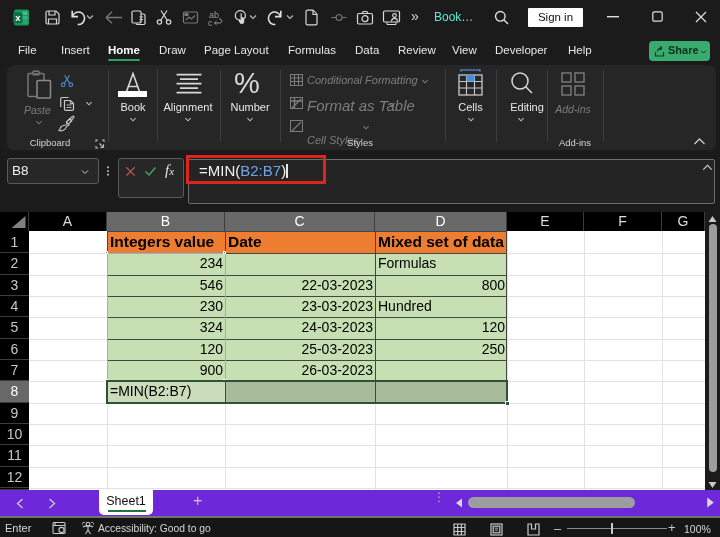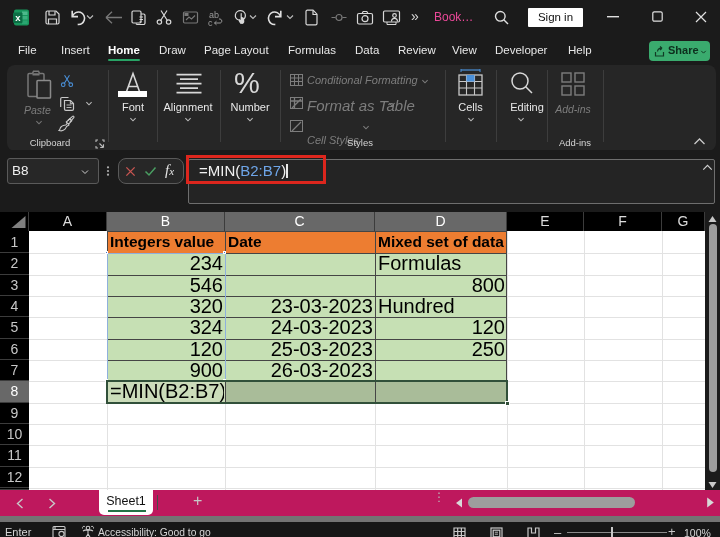--- a/index.html
+++ b/index.html
@@ -22,38 +22,38 @@
   
   #ribbon { position:absolute; left:0; top:64px; width:720px; height:86px; background:#1b1b1b; }
   .rsep { position:absolute; top:6px; height:72px; width:1px; background:#3d3d3d; }
   .glabel { position:absolute; top:73px; height:13px; font-size:9.5px; color:#d4d4d4; text-align:center; }
   .biglabel { color:#e8e8e8; font-size:11px; text-align:center; position:absolute; top:36.5px; }
   .gray { color:#7d7d7d;font-style:italic; }
 
   
   #fbar { position:absolute; left:0; top:150px; width:720px; height:62px; background:#1b1b1b; }
   #namebox { position:absolute; left:7px; top:7.5px; width:92px; height:26px; background:#272727; border:1px solid #5a5a5a; border-radius:3px; color:#f0f0f0; font-size:13.5px; line-height:24px; padding-left:4px; }
-  #fxbox { position:absolute; left:118px; top:7.5px; width:66px; height:26px; background:#272727; border:1px solid #5a5a5a; border-radius:8px; }
+  #fxbox { position:absolute; left:118px; top:7.5px; width:66px; height:40px; background:#272727; border:1px solid #5a5a5a; border-radius:3px; }
   #fbox { position:absolute; left:188px; top:8.5px; width:526.5px; height:45px; background:#242424; border:1px solid #6e6e6e; border-radius:2px; }
   #finput { position:absolute; left:190px; top:7.5px; width:520px; height:26px; color:#f0f0f0; font-size:15px; line-height:26px; padding-left:9px; }
   #redbox { position:absolute; left:185.5px; top:4.5px; width:140px; height:29.5px; border:3.5px solid #dc261d; }
 
   
   #grid { position:absolute; left:0; top:212px; width:720px; height:278px; background:#fff; }
   .colhdr { position:absolute; top:0; height:18.5px; background:#000; color:#dcdcdc; font-size:14px; text-align:center; line-height:18.5px; border-right:1px solid #3c3c3c; }
   .colhdr.sel { background:#686868; color:#fff; }
   .rowhdr { position:absolute; left:0; width:29px; background:#000; color:#c8c8c8; font-size:14px; text-align:center; border-bottom:1px solid #3c3c3c; }
   .rowhdr.sel { background:#686868; color:#fff; }
-  .cell { position:absolute; font-size:20px; color:#000; line-height:20px; padding:0 1px 0 2px; white-space:nowrap; overflow:hidden; }
+  .cell { position:absolute; font-size:14px; color:#000; line-height:20px; padding:0 1px 0 2px; white-space:nowrap; overflow:hidden; }
   .gline-h { position:absolute; height:1px; background:#e2e2e2; }
   .gline-v { position:absolute; width:1px; background:#e2e2e2; }
 
   
-  #sheetbar { position:absolute; left:0; top:490px; width:720px; height:26px; background:#be185d; }
-  #statusbar { position:absolute; left:0; top:516px; width:720px; height:21px; background:#161616; border-top:6px solid #737373; color:#d6d6d6; font-size:11px; }
+  #sheetbar { position:absolute; left:0; top:490px; width:720px; height:26px; background:#6d28d9; }
+  #statusbar { position:absolute; left:0; top:516px; width:720px; height:21px; background:#161616; border-top:2px solid #737373; color:#d6d6d6; font-size:11px; }
 </style>
 </head>
 <body>
 <div id="app">
   <div id="titlebar">
 
     <svg class="qat-ico" style="left:13px;top:9px" width="16" height="17" viewBox="0 0 16 17">
       <rect x="1" y="0.5" width="15" height="16" rx="2" fill="#18955c"></rect>
       <rect x="9" y="2.5" width="5.5" height="3.5" fill="#4cb98b"></rect>
       <rect x="9" y="7" width="5.5" height="3.5" fill="#3bb07e"></rect>
@@ -136,21 +136,21 @@
       <circle cx="9" cy="9.7" r="3"></circle>
     </svg>
 
     <svg class="qat-ico" style="left:382px" width="19" height="17" viewBox="0 0 19 17" fill="none" stroke="#d8d8d8" stroke-width="1.2">
       <rect x="1.5" y="2" width="16" height="11" rx="1.2"></rect>
       <path d="M5 13 V15.5 M5 15.5 H14 M14 13 V15.5" stroke-width="1"></path>
       <circle cx="12.5" cy="6.5" r="1.8"></circle>
       <path d="M9.5 12.5 C9.5 10 11 9.3 12.5 9.3 C14 9.3 15.5 10 15.5 12.5"></path>
     </svg>
     <div class="abs" style="left:411px;top:8px;color:#d8d8d8;font-size:14px;letter-spacing:1px">»</div>
-    <div class="abs" style="left:434px;top:10px;color:#ec4899;font-size:12px">Book…</div>
+    <div class="abs" style="left:434px;top:10px;color:#5eead4;font-size:12px">Book…</div>
 
     <svg class="qat-ico" style="left:493px" width="17" height="17" viewBox="0 0 17 17" fill="none" stroke="#e0e0e0" stroke-width="1.4">
       <circle cx="7.3" cy="7.3" r="4.8"></circle>
       <path d="M10.8 10.8 L15 15"></path>
     </svg>
     <div class="abs" style="left:528px;top:8px;width:55px;height:19px;background:#ffffff;border-radius:1px;color:#111;font-size:11.5px;text-align:center;line-height:19px;">Sign in</div>
 
     <svg class="qat-ico" style="left:607px;top:16px" width="12" height="2" viewBox="0 0 12 2">
         <rect width="12" height="1.4" fill="#e0e0e0"></rect>
       </svg>
@@ -223,21 +223,21 @@
     <svg class="abs" style="left:95px;top:75px" width="10" height="10" viewBox="0 0 10 10" fill="none" stroke="#bbb" stroke-width="1.1">
         <path d="M1 3 V1 H3 M7 1 H9 V3 M1 7 V9 H3"></path>
         <path d="M4.5 4.5 L8.5 8.5 M8.5 8.5 V5.2 M8.5 8.5 H5.2"></path>
       </svg>
     <div class="rsep" style="left:108px"></div>
 
     <svg class="abs" style="left:119px;top:6px" width="28" height="28" viewBox="0 0 28 28" fill="none" stroke="#d8d8d8" stroke-width="1.6">
       <path d="M7 23 L14 3.5 L21 23 M9.5 16.5 H18.5"></path>
     </svg>
     <div class="abs" style="left:118px;top:27px;width:29px;height:6px;background:#ffffff;"></div>
-    <div class="biglabel" style="left:112px;width:42px;">Font</div>
+    <div class="biglabel" style="left:112px;width:42px;">Book</div>
     <svg class="abs" style="left:129px;top:51.5px" width="8" height="7" viewBox="0 0 8 8" fill="none" stroke="#bbb" stroke-width="1.2">
         <path d="M1 2.5 L4 5.5 L7 2.5"></path>
       </svg>
     <div class="rsep" style="left:157px"></div>
 
     <svg class="abs" style="left:176px;top:70px;top:8px" width="26" height="23" viewBox="0 0 26 23" fill="none" stroke="#d8d8d8">
       <path d="M0.5 2.7 H25.5 M0.5 11.7 H25.5 M0.5 20.7 H25.5" stroke-width="1.7"></path>
       <path d="M4 7.2 H22 M4 16.2 H22" stroke-width="1.7"></path>
     </svg>
     <div class="biglabel" style="left:158px;width:60px;">Alignment</div>
@@ -429,24 +429,25 @@
     <div class="abs" style="left:222.5px;top:38.7px;width:3.5px;height:3.5px;background:#4472c4;border:1px solid #fff;"></div>
     <div class="abs" style="left:104.5px;top:166.8px;width:3.5px;height:3.5px;background:#4472c4;border:1px solid #fff;"></div>
     <div class="abs" style="left:222.5px;top:166.8px;width:3.5px;height:3.5px;background:#4472c4;border:1px solid #fff;"></div>
     <div class="abs" style="left:105.8px;top:168.10000000000002px;width:402.4px;height:23.75px;border:2px solid #31503a;"></div>
     <div class="abs" style="left:504.5px;top:189.15px;width:5px;height:5px;background:#31503a;border:1px solid #fff;"></div>
     <div class="cell" style="left:108px;top:19.0px;width:116px;height:22.2px;line-height:22.2px;font-weight:bold;font-size:15.5px;">Integers value</div>
     <div class="cell" style="left:226px;top:19.0px;width:148px;height:22.2px;line-height:22.2px;font-weight:bold;font-size:15.5px;">Date</div>
     <div class="cell" style="left:376px;top:19.0px;width:130px;height:22.2px;line-height:22.2px;font-weight:bold;font-size:15.5px;">Mixed set of data</div>
     <div class="cell" style="left:108px;top:41.2px;width:116px;height:21.35px;line-height:21.35px;text-align:right;">234</div>
     <div class="cell" style="left:108px;top:62.55px;width:116px;height:21.35px;line-height:21.35px;text-align:right;">546</div>
-    <div class="cell" style="left:108px;top:83.9px;width:116px;height:21.35px;line-height:21.35px;text-align:right;">320</div>
+    <div class="cell" style="left:108px;top:83.9px;width:116px;height:21.35px;line-height:21.35px;text-align:right;">230</div>
     <div class="cell" style="left:108px;top:105.25px;width:116px;height:21.35px;line-height:21.35px;text-align:right;">324</div>
     <div class="cell" style="left:108px;top:126.6px;width:116px;height:21.35px;line-height:21.35px;text-align:right;">120</div>
     <div class="cell" style="left:108px;top:147.95px;width:116px;height:21.35px;line-height:21.35px;text-align:right;">900</div>
+    <div class="cell" style="left:226px;top:62.55px;width:148px;height:21.35px;line-height:21.35px;text-align:right;">22-03-2023</div>
     <div class="cell" style="left:226px;top:83.9px;width:148px;height:21.35px;line-height:21.35px;text-align:right;">23-03-2023</div>
     <div class="cell" style="left:226px;top:105.25px;width:148px;height:21.35px;line-height:21.35px;text-align:right;">24-03-2023</div>
     <div class="cell" style="left:226px;top:126.6px;width:148px;height:21.35px;line-height:21.35px;text-align:right;">25-03-2023</div>
     <div class="cell" style="left:226px;top:147.95px;width:148px;height:21.35px;line-height:21.35px;text-align:right;">26-03-2023</div>
     <div class="cell" style="left:376px;top:41.2px;width:130px;height:21.35px;line-height:21.35px;">Formulas</div>
     <div class="cell" style="left:376px;top:62.55px;width:130px;height:21.35px;line-height:21.35px;text-align:right;">800</div>
     <div class="cell" style="left:376px;top:83.9px;width:130px;height:21.35px;line-height:21.35px;">Hundred</div>
     <div class="cell" style="left:376px;top:105.25px;width:130px;height:21.35px;line-height:21.35px;text-align:right;">120</div>
     <div class="cell" style="left:376px;top:126.6px;width:130px;height:21.35px;line-height:21.35px;text-align:right;">250</div>
     <div class="cell" style="left:108px;top:169.3px;width:116px;height:21.35px;line-height:21.35px;">=MIN(B2:B7)</div>

